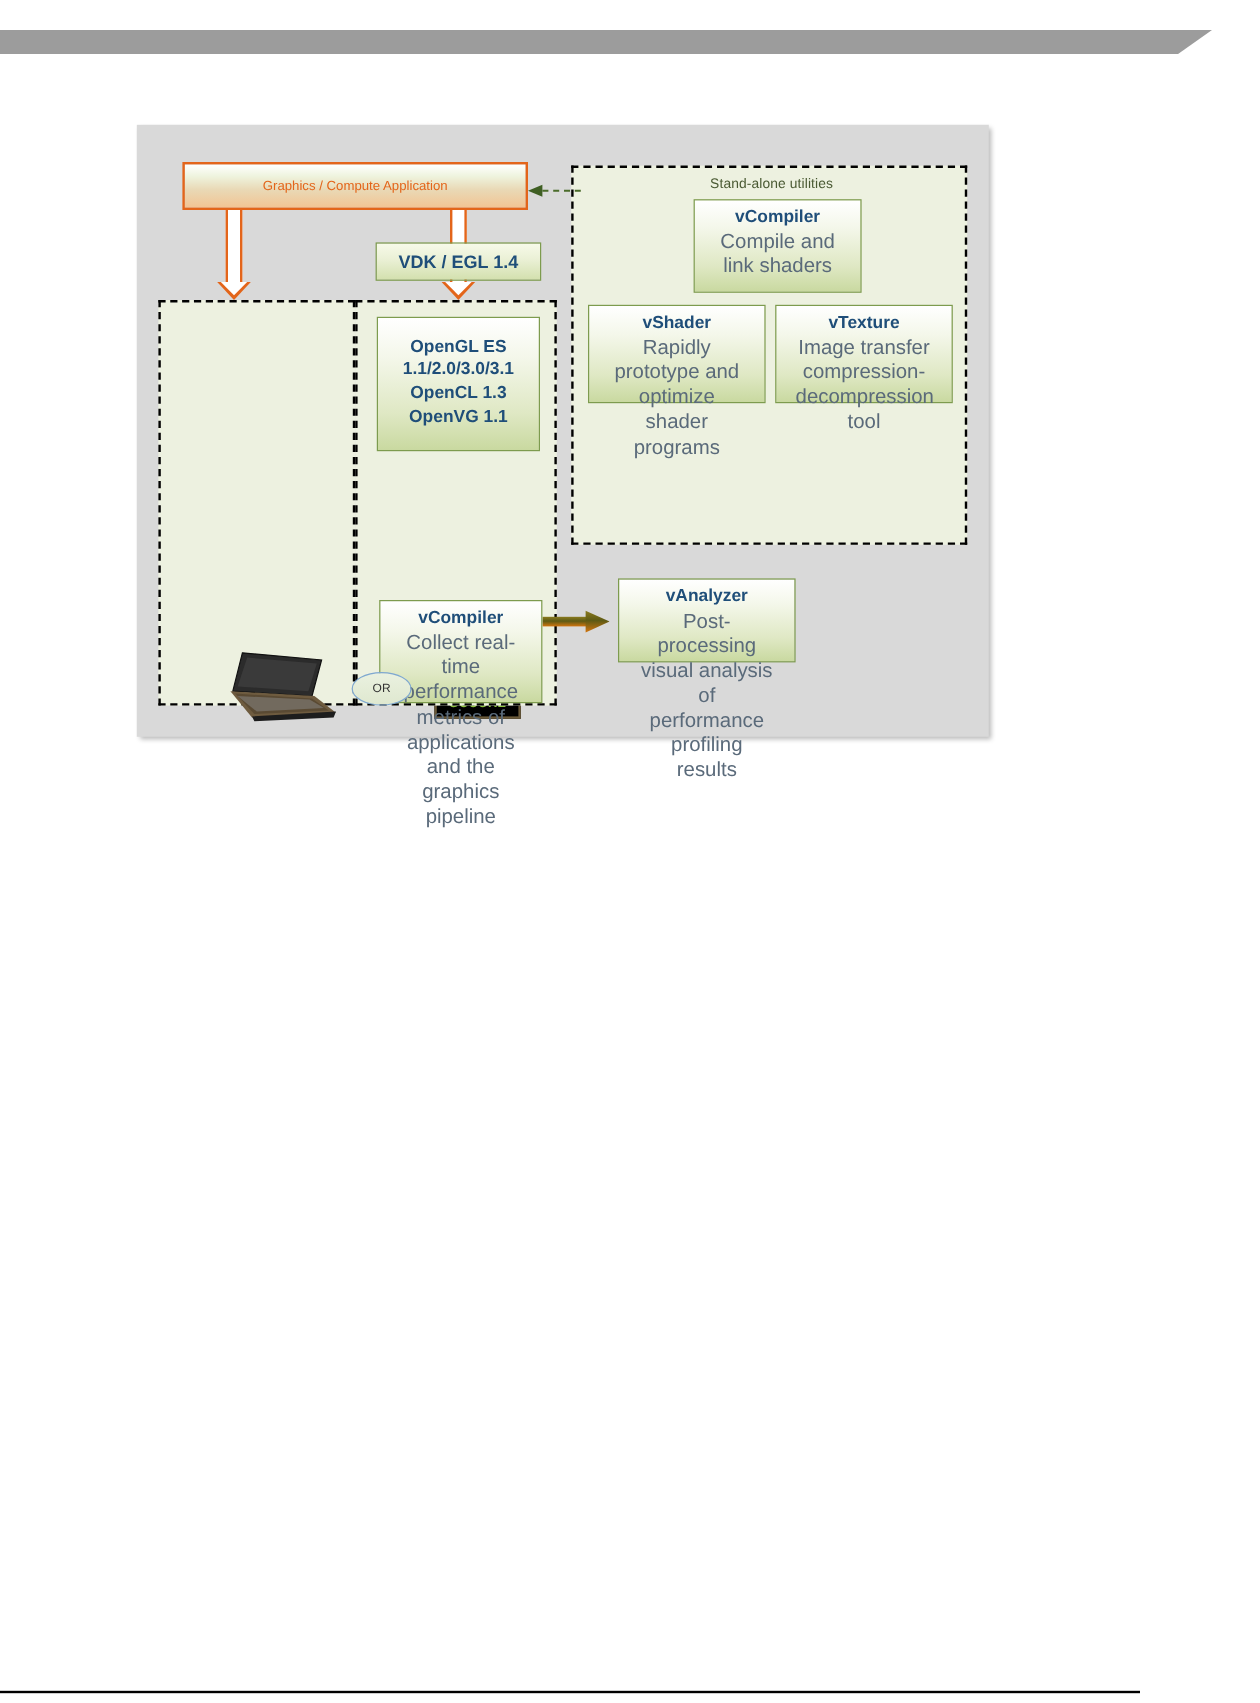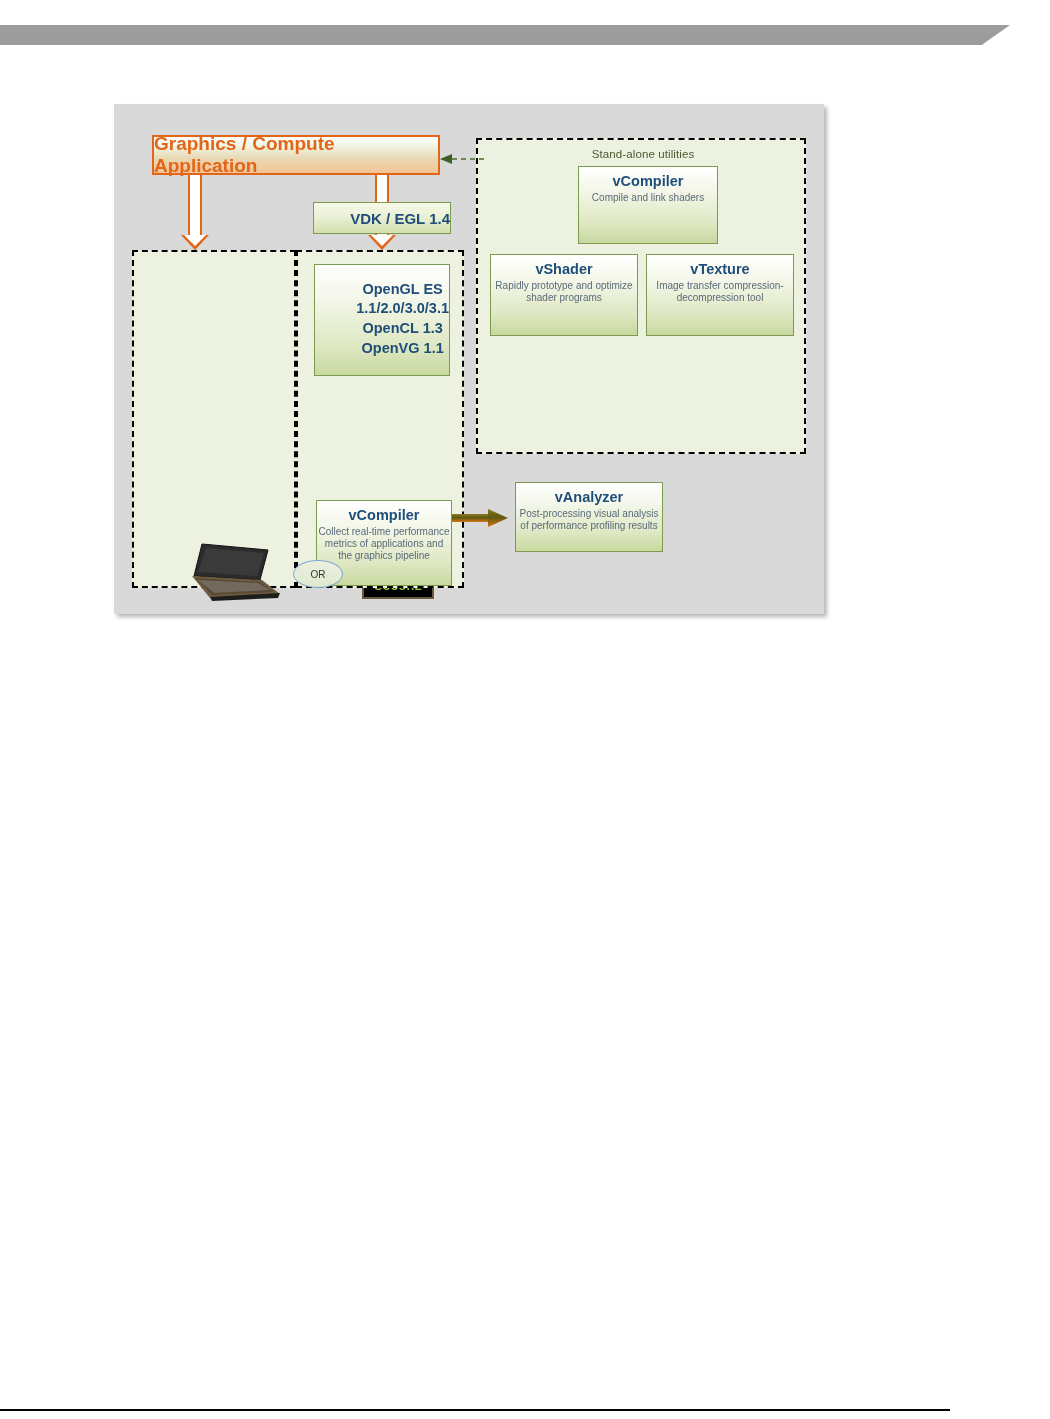--- a/index.html
+++ b/index.html
@@ -62,79 +62,79 @@
     letter-spacing: 0.1px;
   }
 
   
   .gbox {
     position: absolute;
     box-sizing: border-box;
     border: 1px solid #7d9b4e;
     background: linear-gradient(to bottom, #ffffff 0%, #f4f7ea 30%, #dfe8c4 72%, #c9d9a0 100%);
     text-align: center;
-    padding: 6px 0;
+    padding: 6px 16px;
     color: #4b5c6b;
   }
   .gbox .title {
     display: block;
     font-size: 14.5px;
     font-weight: bold;
     color: #1f4e79;
     margin-bottom: 2px;
     line-height: 1.15;
   }
   .gbox .desc {
     display: block;
-    font-size: 10px;
+    font-size: 17px;
     color: #5a6a7a;
     line-height: 1.22;
   }
 
   
   .app-box {
     position: absolute;
     left: 38px; top: 31px;
     width: 288px; height: 40px;
     box-sizing: border-box;
     border: 2px solid #e3651a;
     background: linear-gradient(to bottom, #ffffff 0%, #eef3dd 28%, #e9d9b6 58%, #f2c493 100%);
     display: flex;
     align-items: center;
     justify-content: center;
   }
   .app-box .label {
-    font-size: 19px;
-    font-weight: bold;
+    font-size: 11px;
+    font-weight: normal;
     color: #e3651a;
   }
 
   
   .vdk-box {
     position: absolute;
     left: 199px; top: 98px;
     width: 138px; height: 32px;
     box-sizing: border-box;
     border: 1px solid #7d9b4e;
     background: linear-gradient(to bottom, #f7fae9 0%, #eaf0d5 45%, #d3e0ae 100%);
     display: flex;
     align-items: center;
-    justify-content: flex-end;
+    justify-content: center;
     z-index: 4;
   }
   .vdk-box .label {
     font-size: 15px;
     font-weight: bold;
     color: #1f4e79;
   }
 
   
   .box-emulator { left: 22px;  top: 24px;  width: 148px; height: 72px; }
   .box-driver   { left: 16px;  top: 12px;  width: 136px; height: 112px;
-                  display:flex; align-items:center; justify-content:flex-end; }
+                  display:flex; align-items:center; justify-content:center; }
   .box-driver .title { font-size: 14.5px; line-height: 1.35; }
   .box-profiler { left: 18px;  top: 248px; width: 136px; height: 86px; }
 
   .box-compiler { left: 100px; top: 26px;  width: 140px; height: 78px; }
   .box-shader   { left: 12px;  top: 114px; width: 148px; height: 82px; }
   .box-texture  { left: 168px; top: 114px; width: 148px; height: 82px; }
   .box-tracer   { left: 12px;  top: 202px; width: 148px; height: 82px; }
   .box-player   { left: 168px; top: 202px; width: 148px; height: 82px; }
   .box-analyzer { left: 386px; top: 378px; width: 148px; height: 70px; margin-left: 15px; }
 

